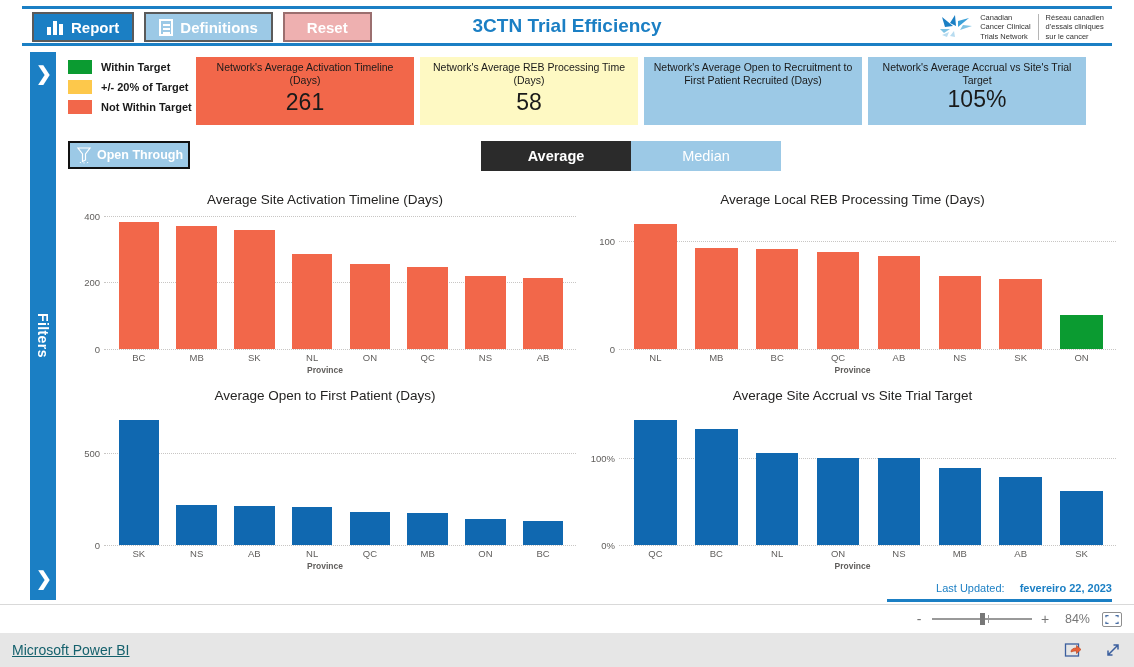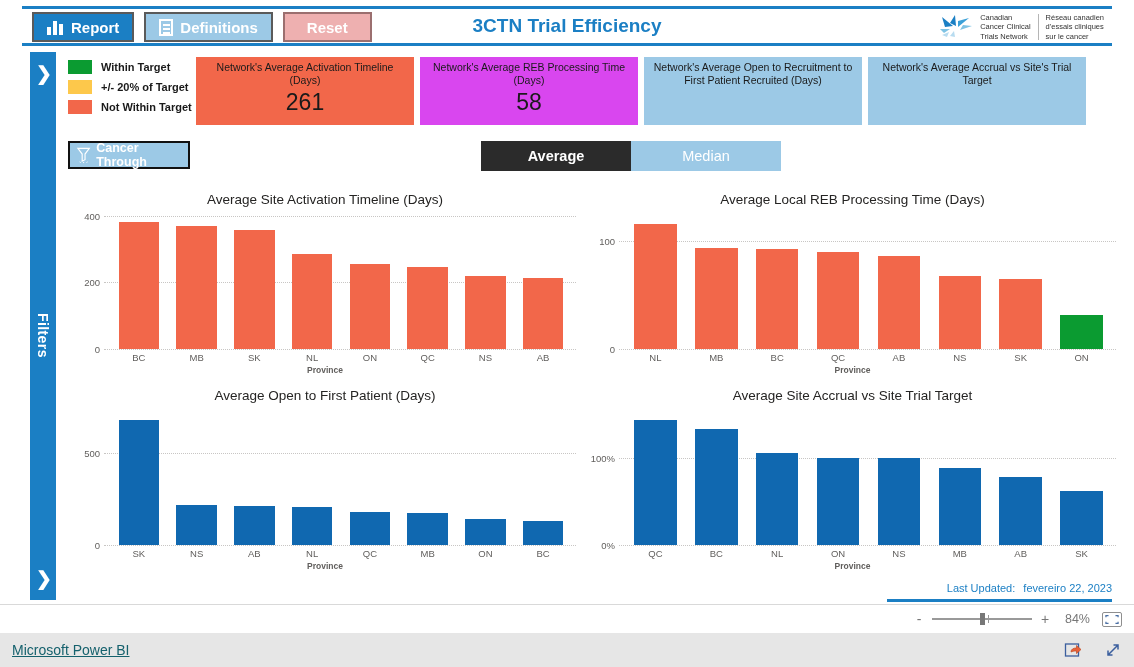--- a/index.html
+++ b/index.html
@@ -111,21 +111,21 @@
   .bargroup { flex:1; display:flex; flex-direction:column; justify-content:flex-end;
               align-items:center; height:100%; }
   .bar { width:70%; }
   .xlabels { position:absolute; left:40px; right:8px; display:flex; }
   .xlab { flex:1; text-align:center; font-size:9.5px; color:#605e5c; }
   .axis-title { text-align:center; font-size:8.5px; color:#605e5c; font-weight:bold; margin-top:3px; }
 
   
   .lastupd { position:absolute; right:22px; top:582px; font-size:11px; }
   .lastupd .lbl { color:#1b7fc4; }
-  .lastupd .val { color:#1b7fc4; margin-left:5px; }
+  .lastupd .val { color:#1b7fc4; margin-left:12px;font-weight:bold; }
   .blue-strip { position:absolute; right:22px; top:599px; width:225px; height:3px; background:#1b7fc4; }
 
   
   .statusbar {
     position:absolute; left:0; top:604px; width:1134px; height:29px;
     background:#ffffff; border-top:1px solid #d9d9d9;
     display:flex; align-items:center; justify-content:flex-end; padding-right:12px; gap:12px;
   }
   .zoomctl { display:flex; align-items:center; gap:8px; color:#888; font-size:13px; }
   .zminus, .zplus { cursor:pointer; font-size:14px; color:#777; width:10px; text-align:center;}
@@ -213,38 +213,39 @@
         <span class="sw" style="background:#f2674a"></span>
         <span>Not Within Target</span>
       </div>
     </div>
 
     <div class="kpis">
       <div class="kpi k0" style="background:#f2674a">
         <div class="kpi-title">Network's Average Activation Timeline (Days)</div>
         <div class="kpi-val">261</div>
       </div>
-      <div class="kpi k1" style="background:#d946ef">
+      <div class="kpi k1" style="background:#fef9c3">
         <div class="kpi-title">Network's Average REB Processing Time (Days)</div>
         <div class="kpi-val">58</div>
       </div>
       <div class="kpi k2" style="background:#9cc9e6">
         <div class="kpi-title">Network's Average Open to Recruitment to First Patient Recruited (Days)</div>
       </div>
       <div class="kpi k3" style="background:#9cc9e6">
         <div class="kpi-title">Network's Average Accrual vs Site's Trial Target</div>
+        <div class="kpi-val">105%</div>
       </div>
     </div>
 
     <div class="drill">
       <svg class="funnel" viewBox="0 0 16 18">
         <path d="M2 2 H14 L9.5 8 V14 L6.5 15.5 V8 Z" fill="none" stroke="#ffffff" stroke-width="1.2"></path>
         <path d="M4 16 L4.8 17.2 M8 16.3 L8 17.5 M12 16 L11.2 17.2" stroke="#ffffff" stroke-width="1"></path>
       </svg>
-      <span>Cancer Through</span>
+      <span>Open Through</span>
     </div>
 
     <div class="toggle">
       <div class="tgl on">Average</div>
       <div class="tgl off">Median</div>
     </div>
 
     <div class="chart" id="chart0" style="left:70px; top:192px; width:510px; height:190px;">
       <div class="chart-title">Average Site Activation Timeline (Days)</div>
       <div class="plot" style="height:140px;">

